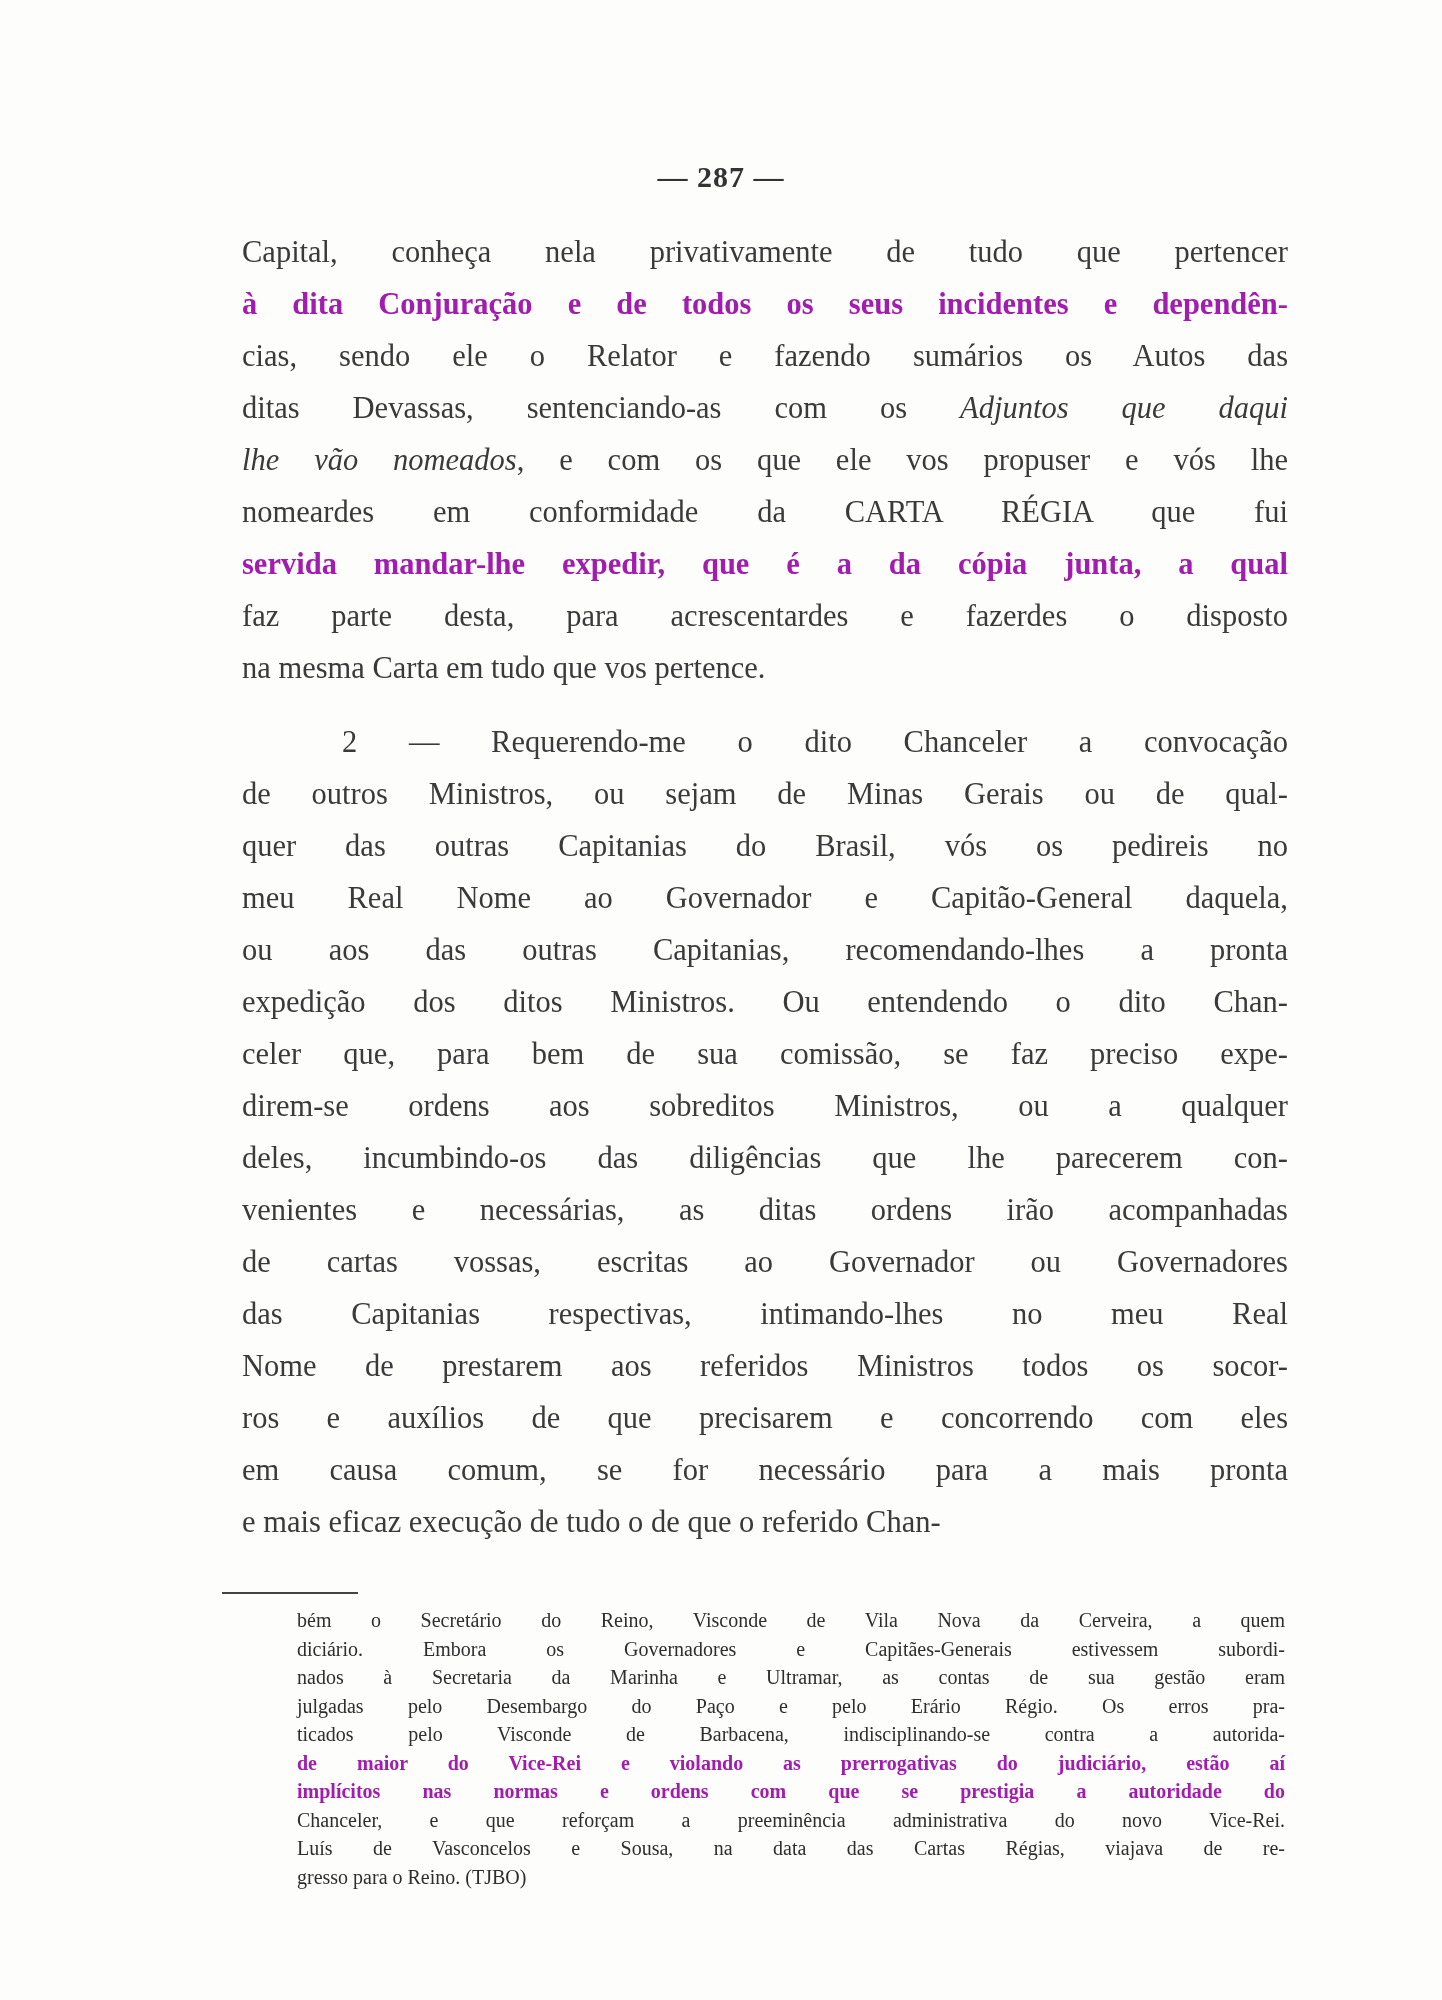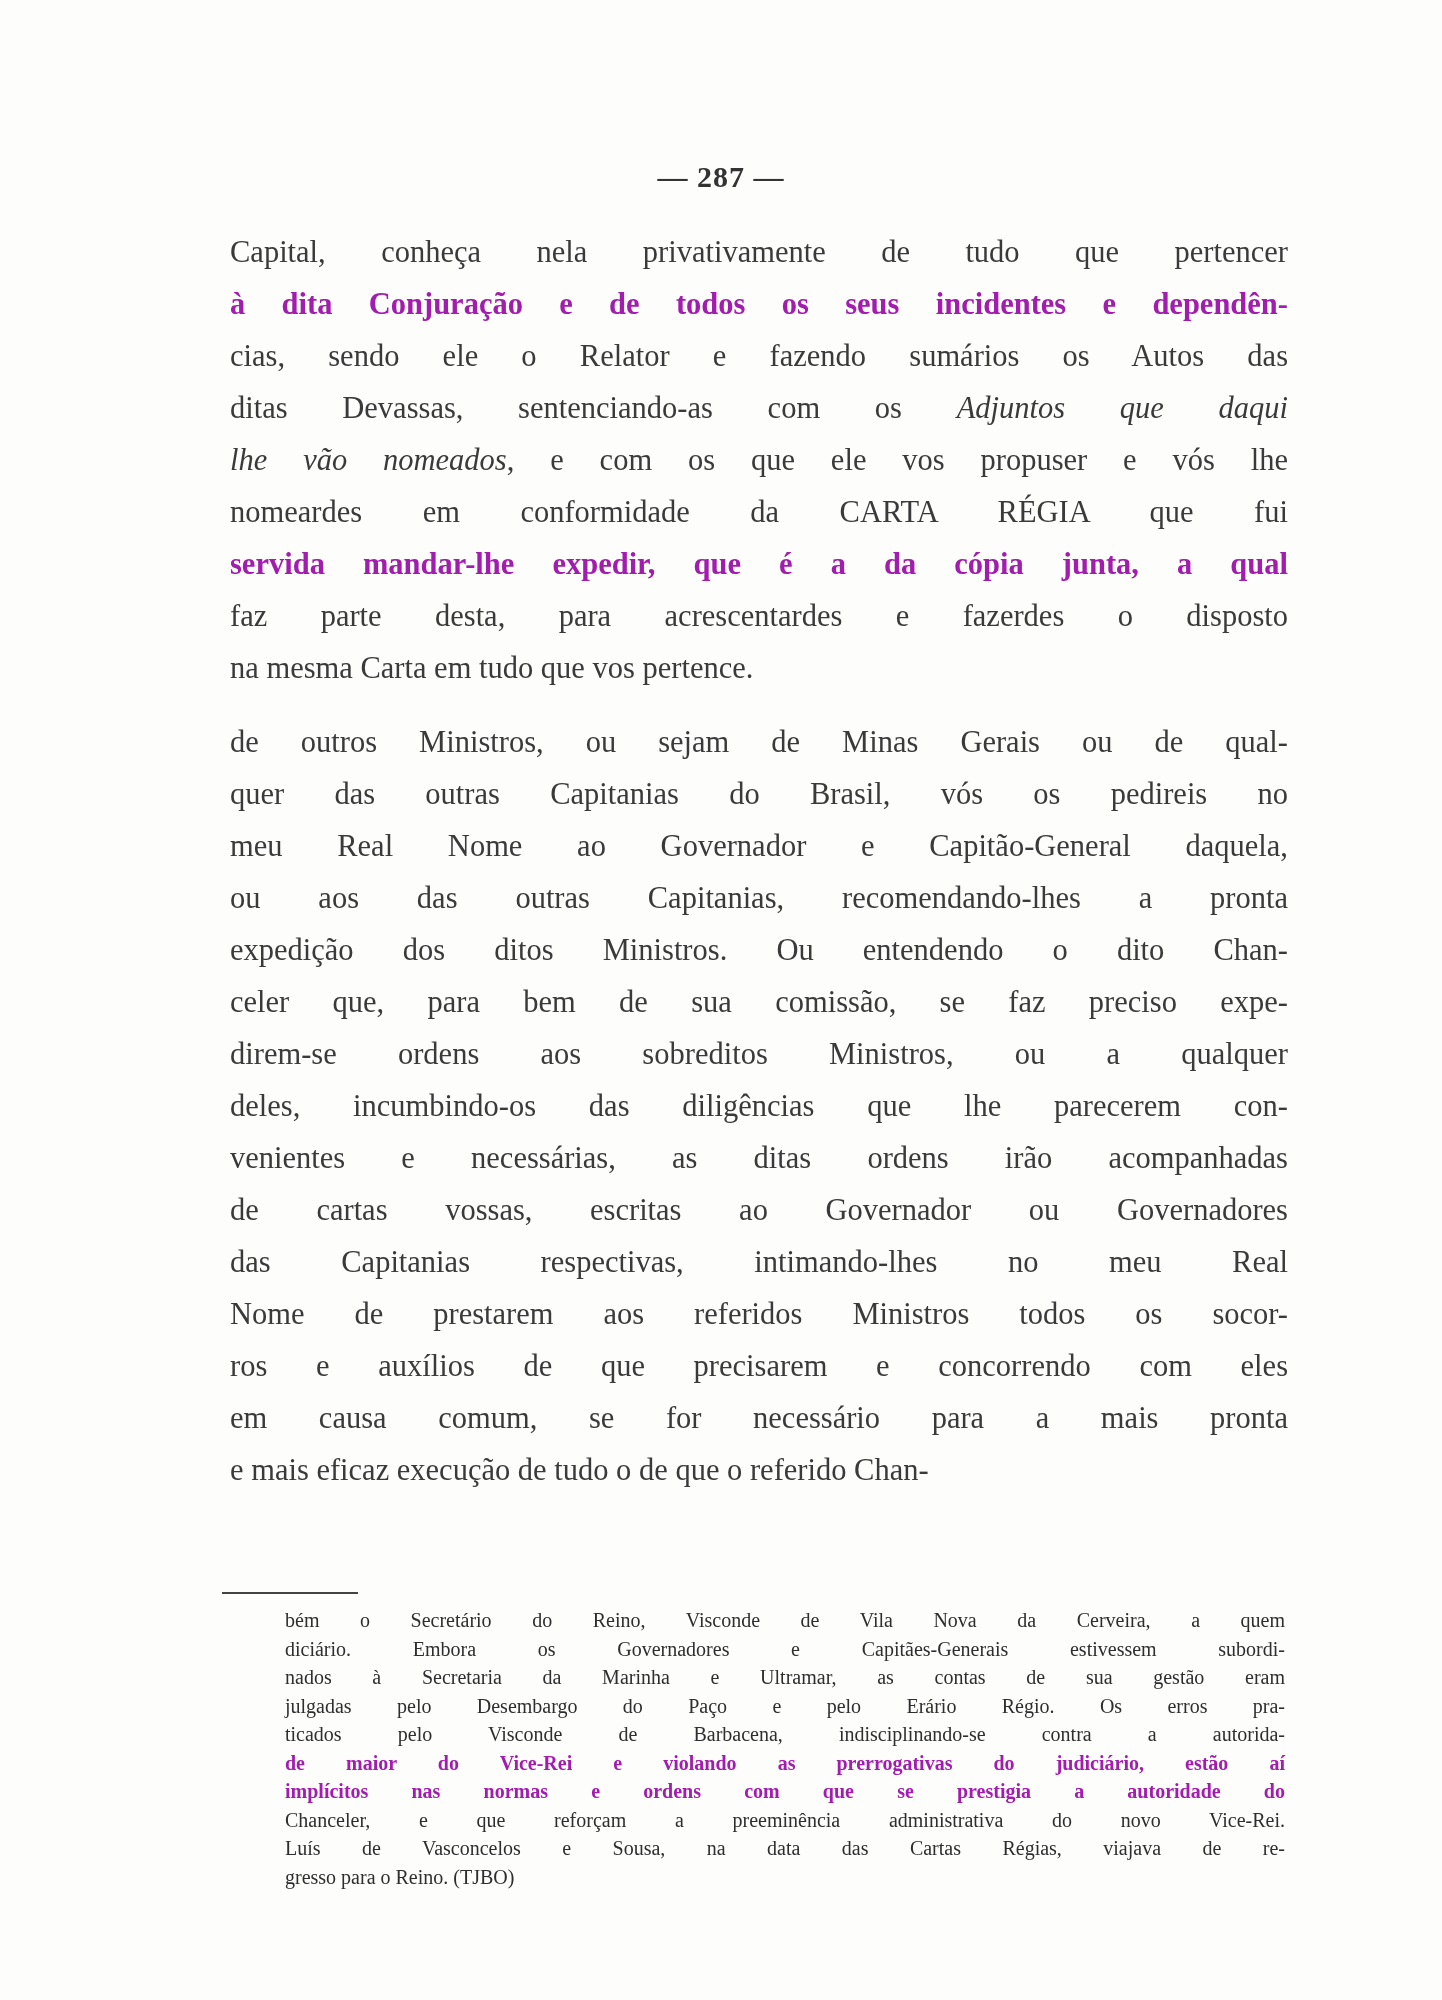--- a/index.html
+++ b/index.html
@@ -39,20 +39,21 @@
       font-size: 30.5px;
       line-height: 52px;
       color: #3a3a3a;
     }
     .line {
       display: block;
       white-space: nowrap;
       text-align: justify;
       text-align-last: justify;
       height: 52px;
+      margin-left: 12px;
     }
     .line.last {
       text-align-last: left;
     }
     .line.indent {
       padding-left: 100px;
     }
     .bold { font-weight: bold; color: #a21caf; }
     .ital { font-style: italic; }
     #para1 { top: 226px; }
@@ -92,20 +93,21 @@
     <span class="line"><span>cias, sendo ele o Relator e fazendo sumários os Autos das</span></span>
     <span class="line"><span>ditas Devassas, sentenciando-as com os </span><span class="ital">Adjuntos que daqui</span></span>
     <span class="line"><span class="ital">lhe vão nomeados</span><span>, e com os que ele vos propuser e vós lhe</span></span>
     <span class="line"><span>nomeardes em conformidade da CARTA RÉGIA que fui</span></span>
     <span class="line bold"><span>servida mandar-lhe expedir, que é a da cópia junta, a qual</span></span>
     <span class="line"><span>faz parte desta, para acrescentardes e fazerdes o disposto</span></span>
     <span class="line last"><span>na mesma Carta em tudo que vos pertence.</span></span>
   </div>
 
   <div class="body-text" id="para2">
+    <span class="line indent"><span>2 — Requerendo-me o dito Chanceler a convocação</span></span>
     <span class="line"><span>de outros Ministros, ou sejam de Minas Gerais ou de qual-</span></span>
     <span class="line"><span>quer das outras Capitanias do Brasil, vós os pedireis no</span></span>
     <span class="line"><span>meu Real Nome ao Governador e Capitão-General daquela,</span></span>
     <span class="line"><span>ou aos das outras Capitanias, recomendando-lhes a pronta</span></span>
     <span class="line"><span>expedição dos ditos Ministros. Ou entendendo o dito Chan-</span></span>
     <span class="line"><span>celer que, para bem de sua comissão, se faz preciso expe-</span></span>
     <span class="line"><span>direm-se ordens aos sobreditos Ministros, ou a qualquer</span></span>
     <span class="line"><span>deles, incumbindo-os das diligências que lhe parecerem con-</span></span>
     <span class="line"><span>venientes e necessárias, as ditas ordens irão acompanhadas</span></span>
     <span class="line"><span>de cartas vossas, escritas ao Governador ou Governadores</span></span>

